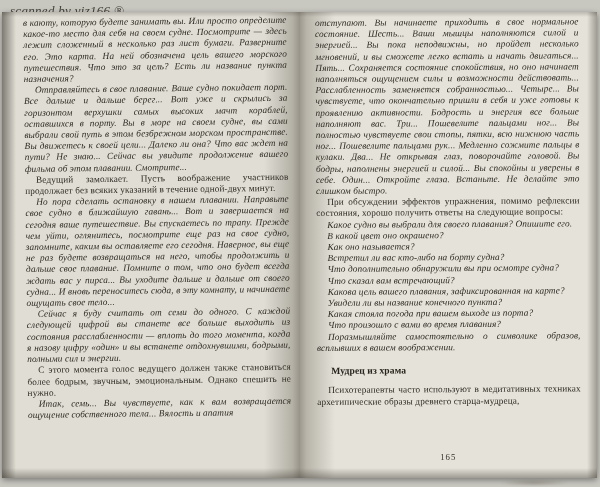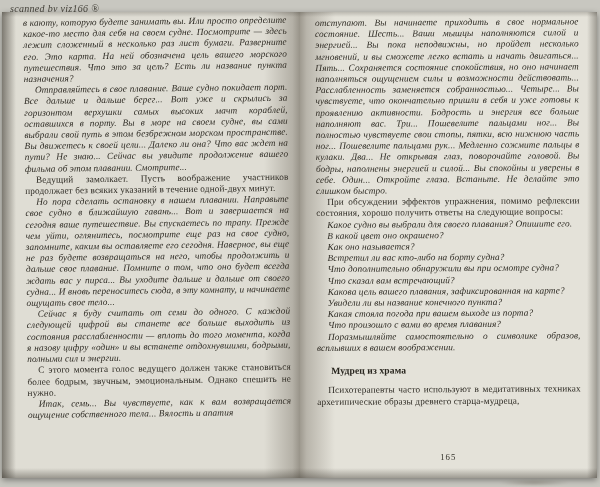--- a/index.html
+++ b/index.html
@@ -4,21 +4,21 @@
 <style>
   html,body{margin:0;padding:0;}
   body{
     width:600px;height:487px;overflow:hidden;
     background:#c8c7c0;
     font-family:"Liberation Serif","DejaVu Serif",serif;
   }
   .scan{position:relative;width:600px;height:487px;background:#c8c7c0;}
   .watermark{
     position:absolute;top:3px;left:10px;
-    font-size:10px;font-style:italic;color:#45423a;letter-spacing:.3px;text-decoration:underline;
+    font-size:13px;font-style:italic;color:#45423a;letter-spacing:.3px;text-decoration:underline;
   }
   .book{
     position:absolute;left:2px;top:12px;right:3px;bottom:9px;
     display:flex;
     box-shadow:0 2px 6px rgba(0,0,0,.40);
     background:#e2e0d7;
   }
   .page{position:relative;width:50%;overflow:hidden;}
   .page.left{background:#dfddd4;padding:6px 13px 0 21px;box-sizing:border-box;}
   .page.right{background:#e4e2d9;padding:6px 19px 0 15px;box-sizing:border-box;}

